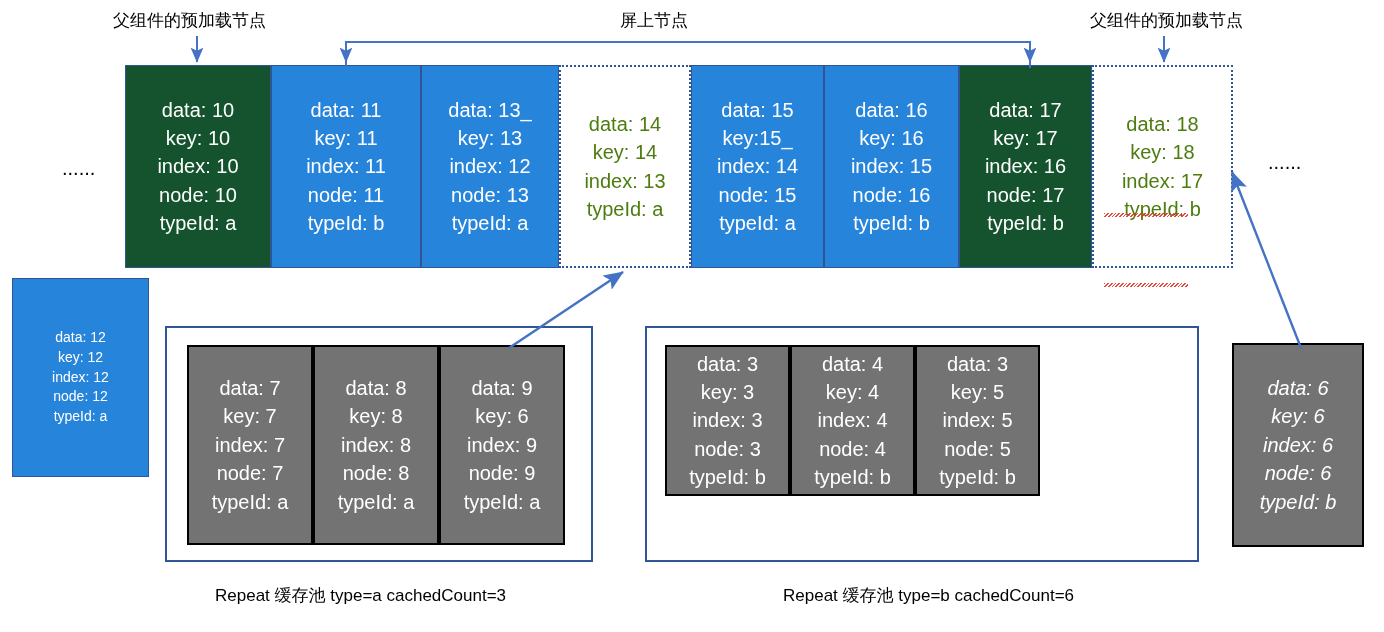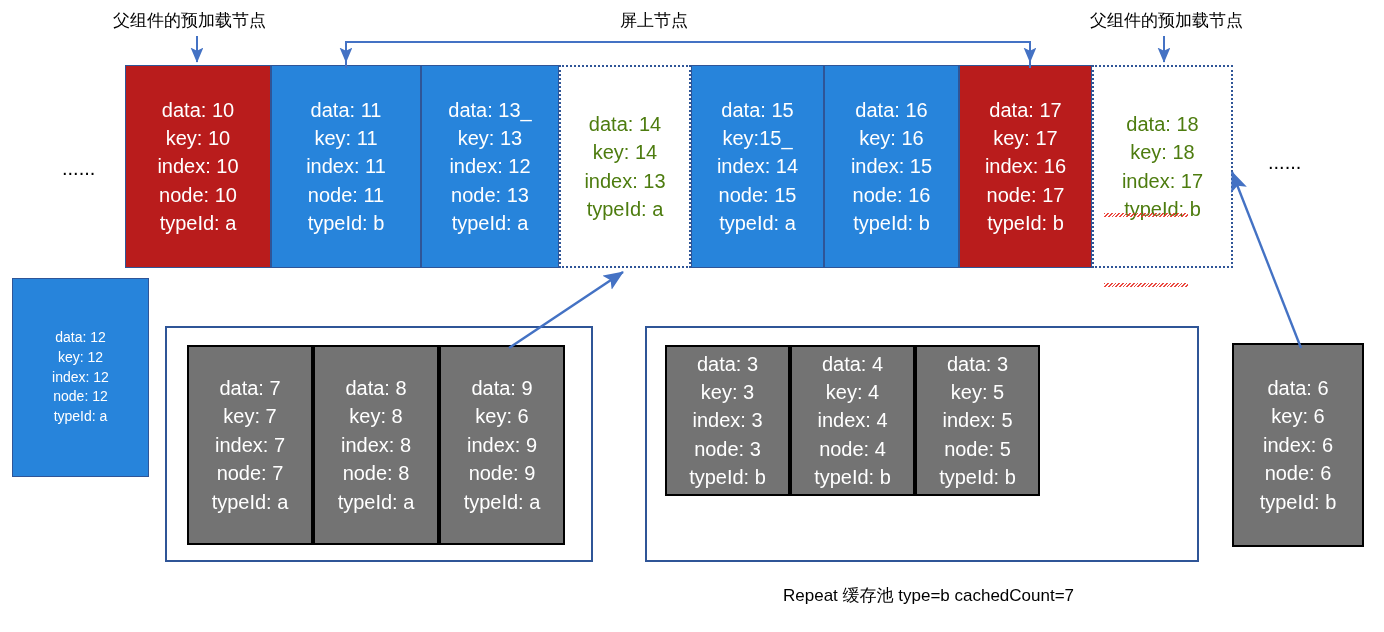--- a/index.html
+++ b/index.html
@@ -61,21 +61,21 @@
     flex-direction: column;
     align-items: center;
     justify-content: center;
     font-size: 20px;
     line-height: 1.42;
     text-align: center;
   }
   .cell .ln { display: block; white-space: nowrap; }
 
   .cell.green {
-    background: #b91c1c;
+    background: #14532d;
     border: 1px solid #2F5597;
     color: #ffffff;
   }
   .cell.blue {
     background: #2784DB;
     border: 1px solid #2F5597;
     color: #ffffff;
   }
   .cell.white {
     background: #ffffff;
@@ -274,20 +274,21 @@
       <span class="ln">typeId: a</span>
     </div>
     <div class="gcell" style="width:126px;">
       <span class="ln">data: 9</span>
       <span class="ln">key: 6</span>
       <span class="ln">index: 9</span>
       <span class="ln">node: 9</span>
       <span class="ln">typeId: a</span>
     </div>
   </div>
+  <div class="caption" style="left:215px; top:587px;">Repeat 缓存池 type=a  cachedCount=3</div>
 
   <div class="pool" style="left:645px; top:326px; width:554px; height:236px;"></div>
   <div class="pool-inner" style="left:665px; top:345px; height:151px;">
     <div class="gcell" style="width:125px;">
       <span class="ln">data: 3</span>
       <span class="ln">key: 3</span>
       <span class="ln">index: 3</span>
       <span class="ln">node: 3</span>
       <span class="ln">typeId: b</span>
     </div>
@@ -299,23 +300,23 @@
       <span class="ln">typeId: b</span>
     </div>
     <div class="gcell" style="width:125px;">
       <span class="ln">data: 3</span>
       <span class="ln">key: 5</span>
       <span class="ln">index: 5</span>
       <span class="ln">node: 5</span>
       <span class="ln">typeId: b</span>
     </div>
   </div>
-  <div class="caption" style="left:783px; top:587px;">Repeat 缓存池 type=b  cachedCount=7</div>
-
-  <div class="grey-card" style="left:1232px; top:343px; width:132px; height:204px;">
+  <div class="caption" style="left:783px; top:587px;">Repeat 缓存池 type=b  cachedCount=6</div>
+
+  <div class="grey-card" style="left:1232px; top:343px; width:132px; height:204px;font-style:italic;">
     <span class="ln">data: 6</span>
     <span class="ln">key: 6</span>
     <span class="ln">index: 6</span>
     <span class="ln">node: 6</span>
     <span class="ln">typeId: b</span>
   </div>
 
   <svg class="overlay" viewBox="0 0 1384 632">
     <defs>
       <marker id="ah" markerWidth="9" markerHeight="9" refX="7.2" refY="3.2" orient="auto" markerUnits="strokeWidth">

